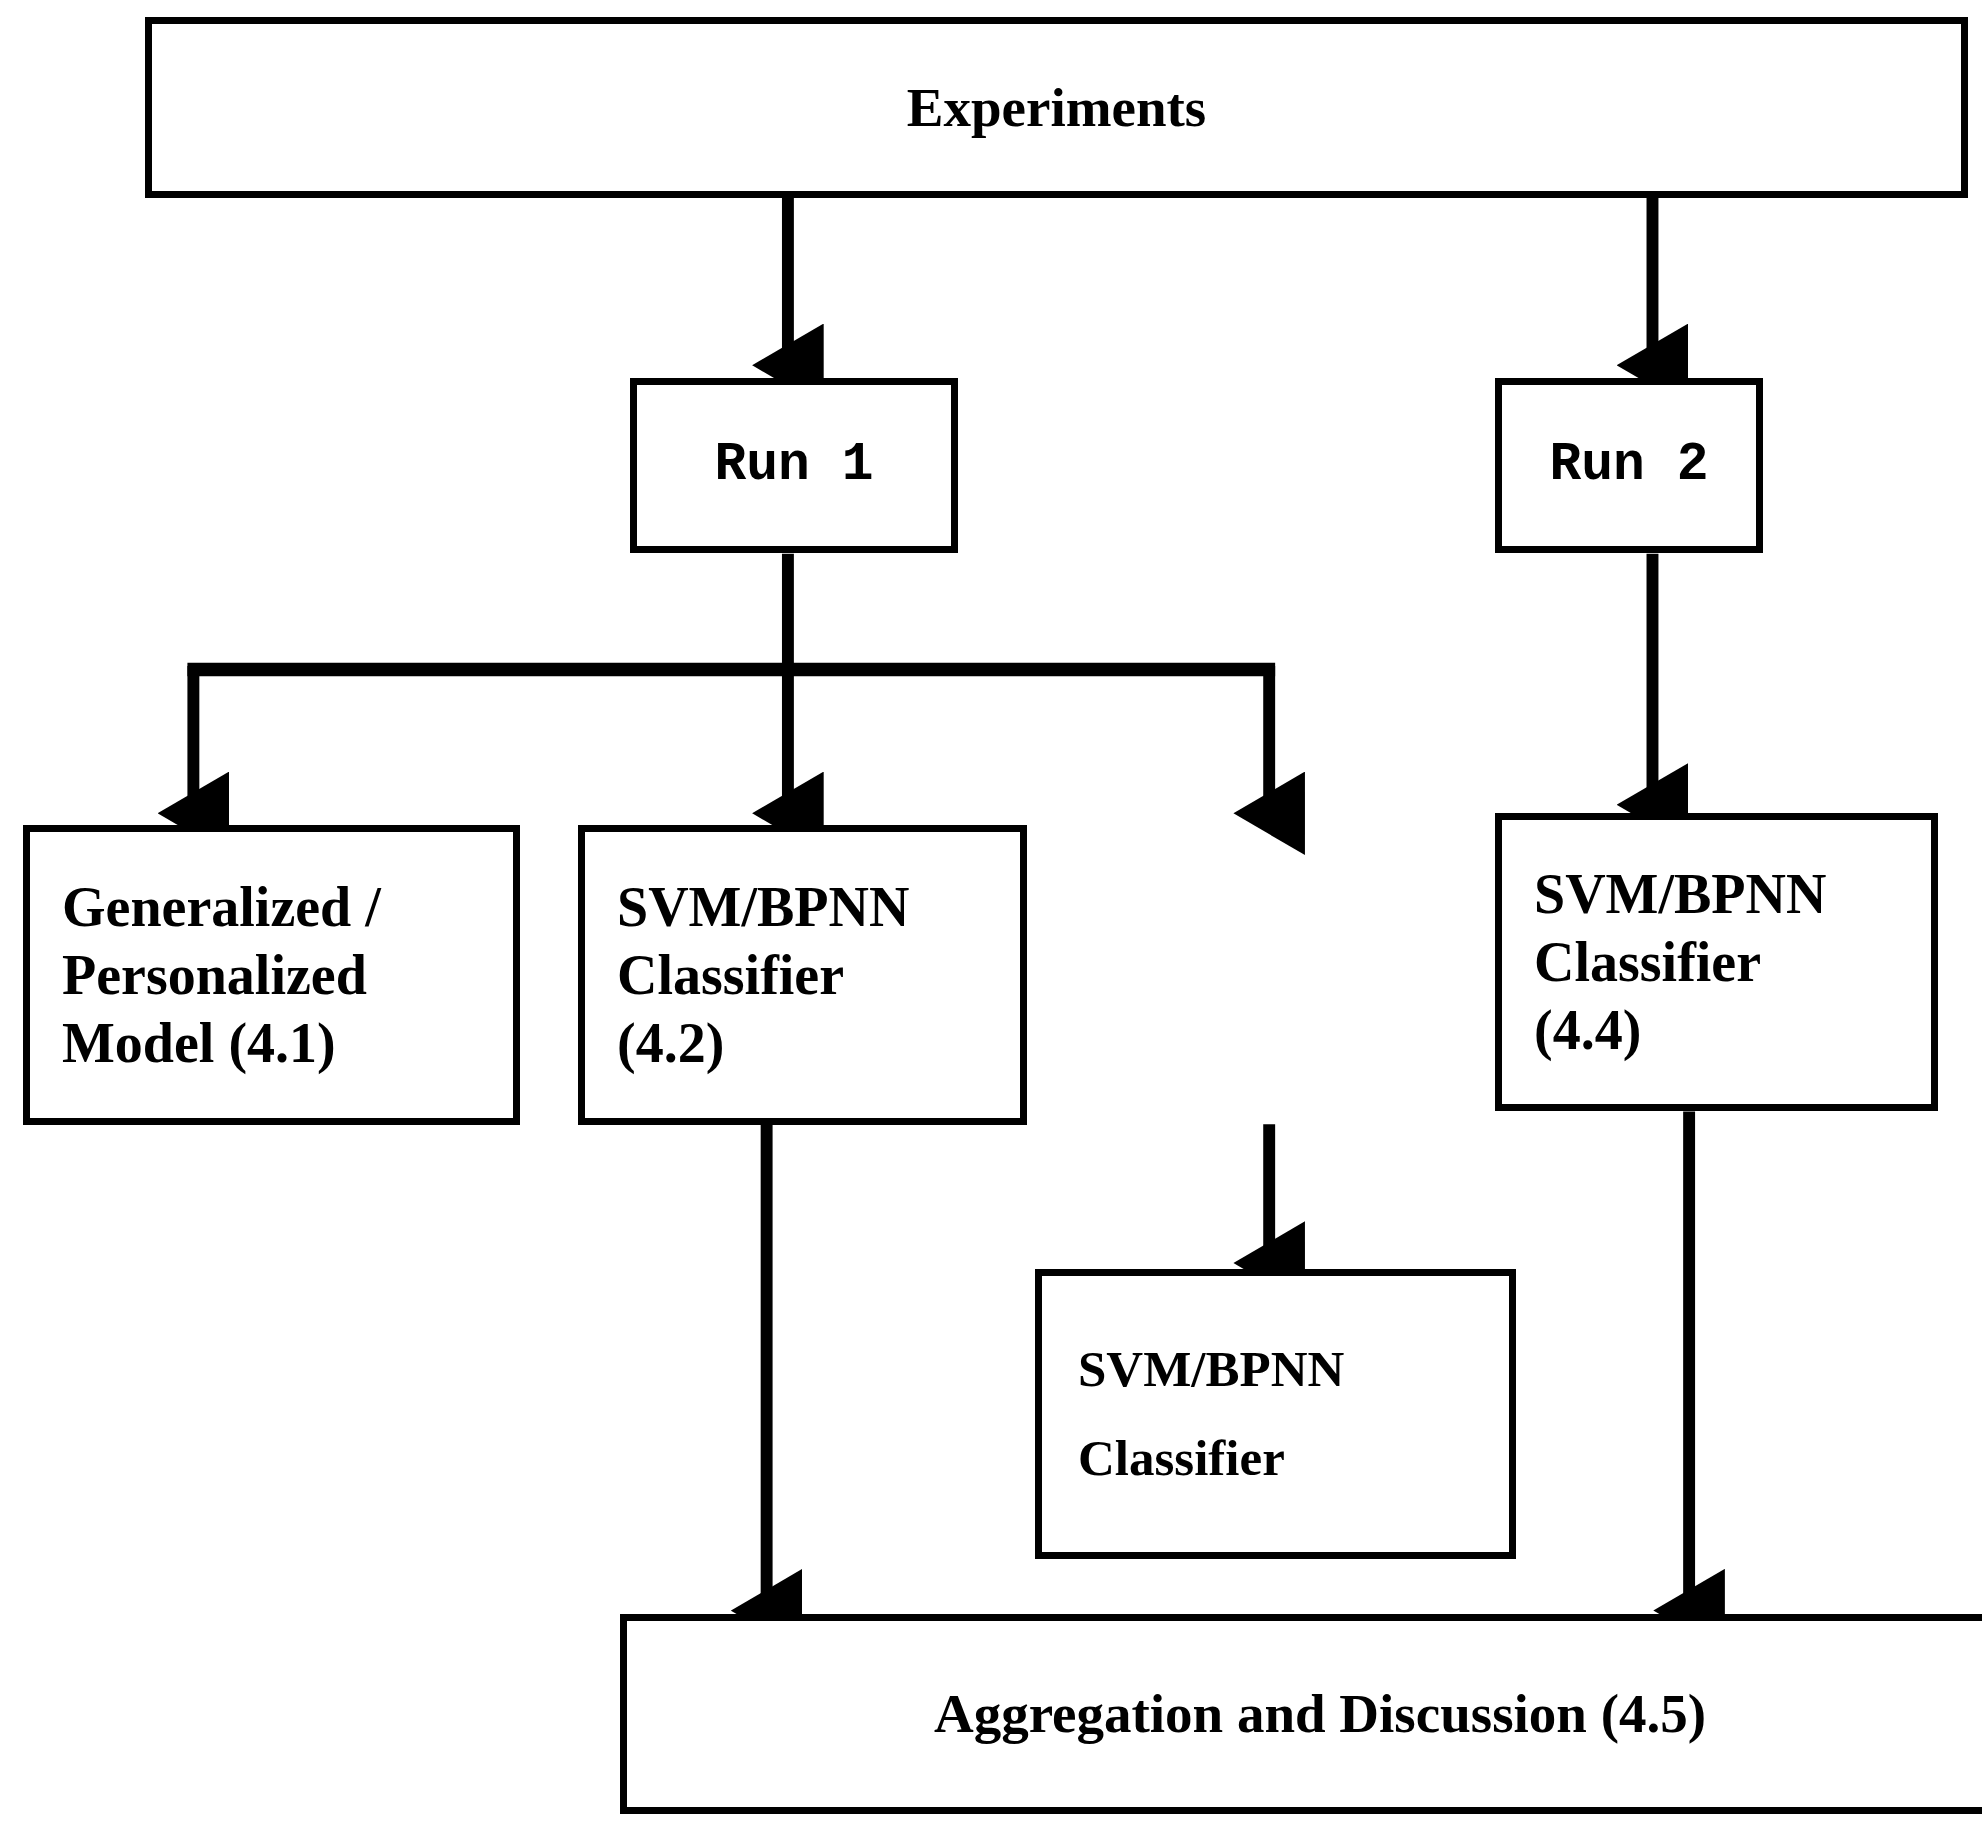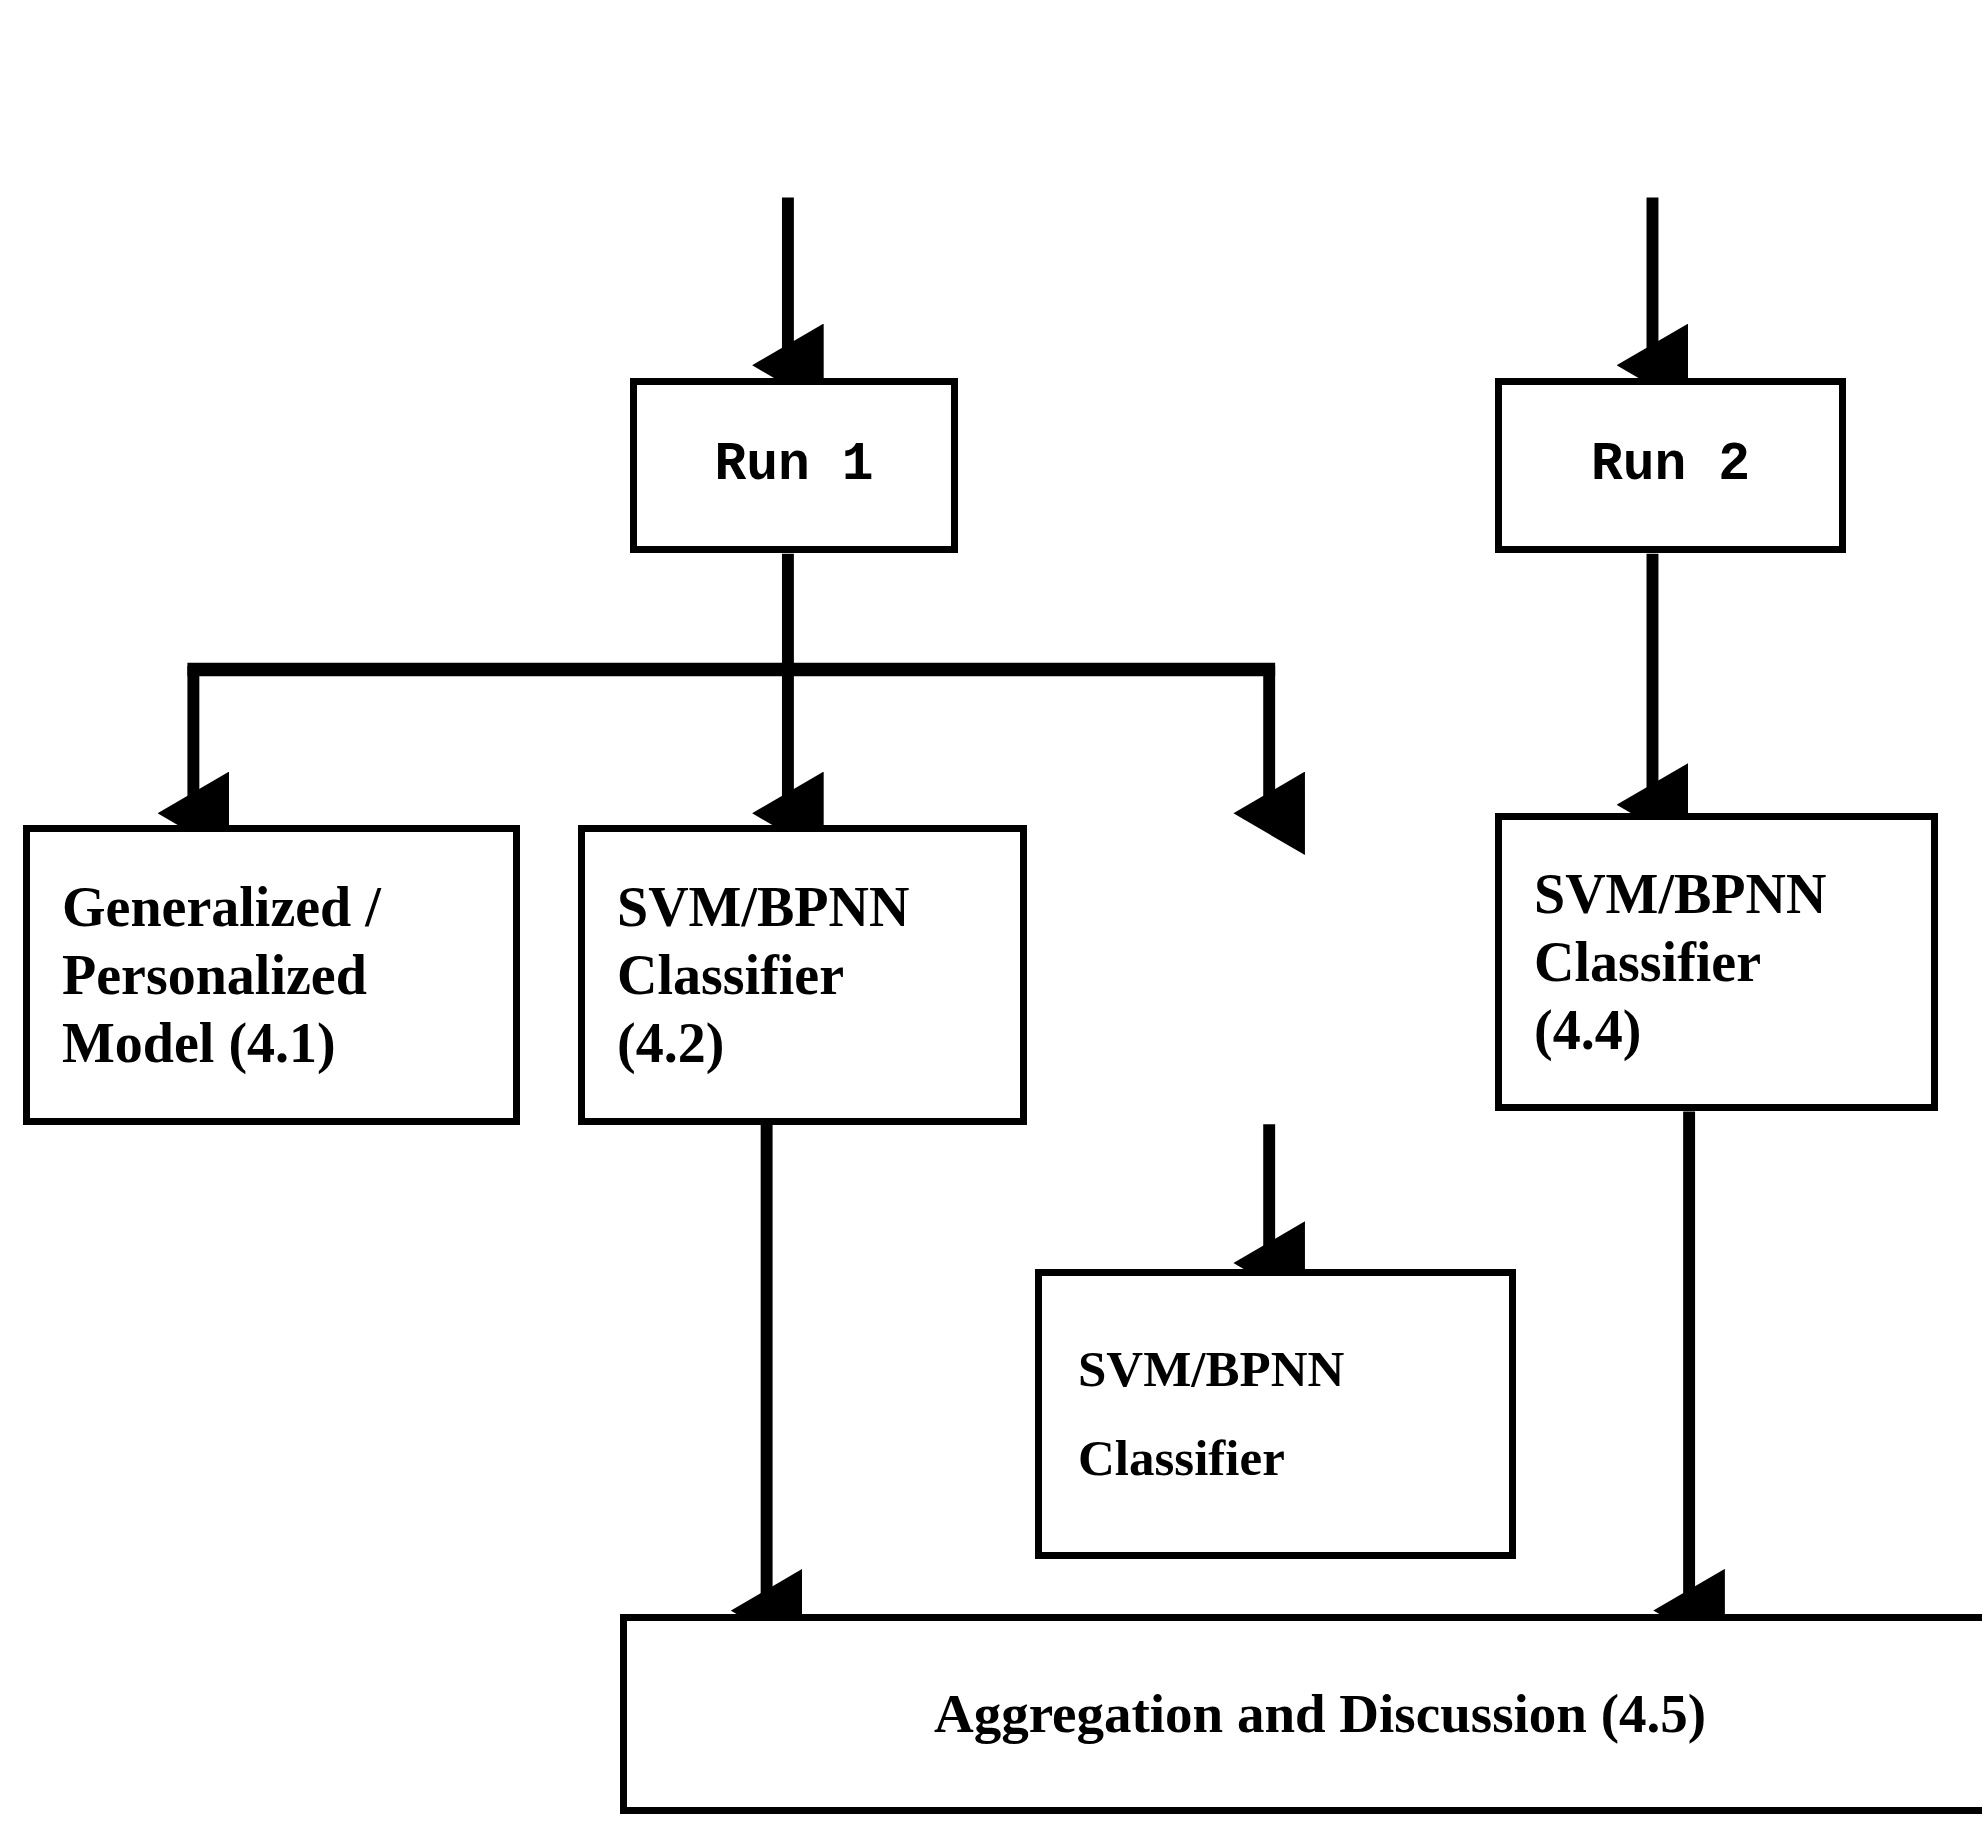--- a/index.html
+++ b/index.html
@@ -100,26 +100,29 @@
 
     <g>
       <line x1="900" y1="1320" x2="900" y2="1888" stroke="#000000" stroke-width="14" marker-end="url(#arrowhead)"></line>
     </g>
 
     <g>
       <line x1="1983" y1="1305" x2="1983" y2="1888" stroke="#000000" stroke-width="14" marker-end="url(#arrowhead)"></line>
     </g>
   </svg>
 
+  <div class="node-box center" style="left:145px; top:17px; width:1823px; height:181px;">
+    <span class="node-text t-title">Experiments</span>
+  </div>
 
   <div class="node-box center" style="left:630px; top:378px; width:328px; height:175px;">
     <span class="node-text t-run">Run 1</span>
   </div>
 
-  <div class="node-box center" style="left:1495px; top:378px; width:351px; height:175px;">
+  <div class="node-box center" style="left:1495px; top:378px; width:268px; height:175px;">
     <span class="node-text t-run">Run 2</span>
   </div>
 
   <div class="node-box left" style="left:23px; top:825px; width:497px; height:300px;">
     <span class="node-text t-body">Generalized /
 Personalized
 Model (4.1)</span>
   </div>
 
   <div class="node-box left" style="left:578px; top:825px; width:449px; height:300px;">

